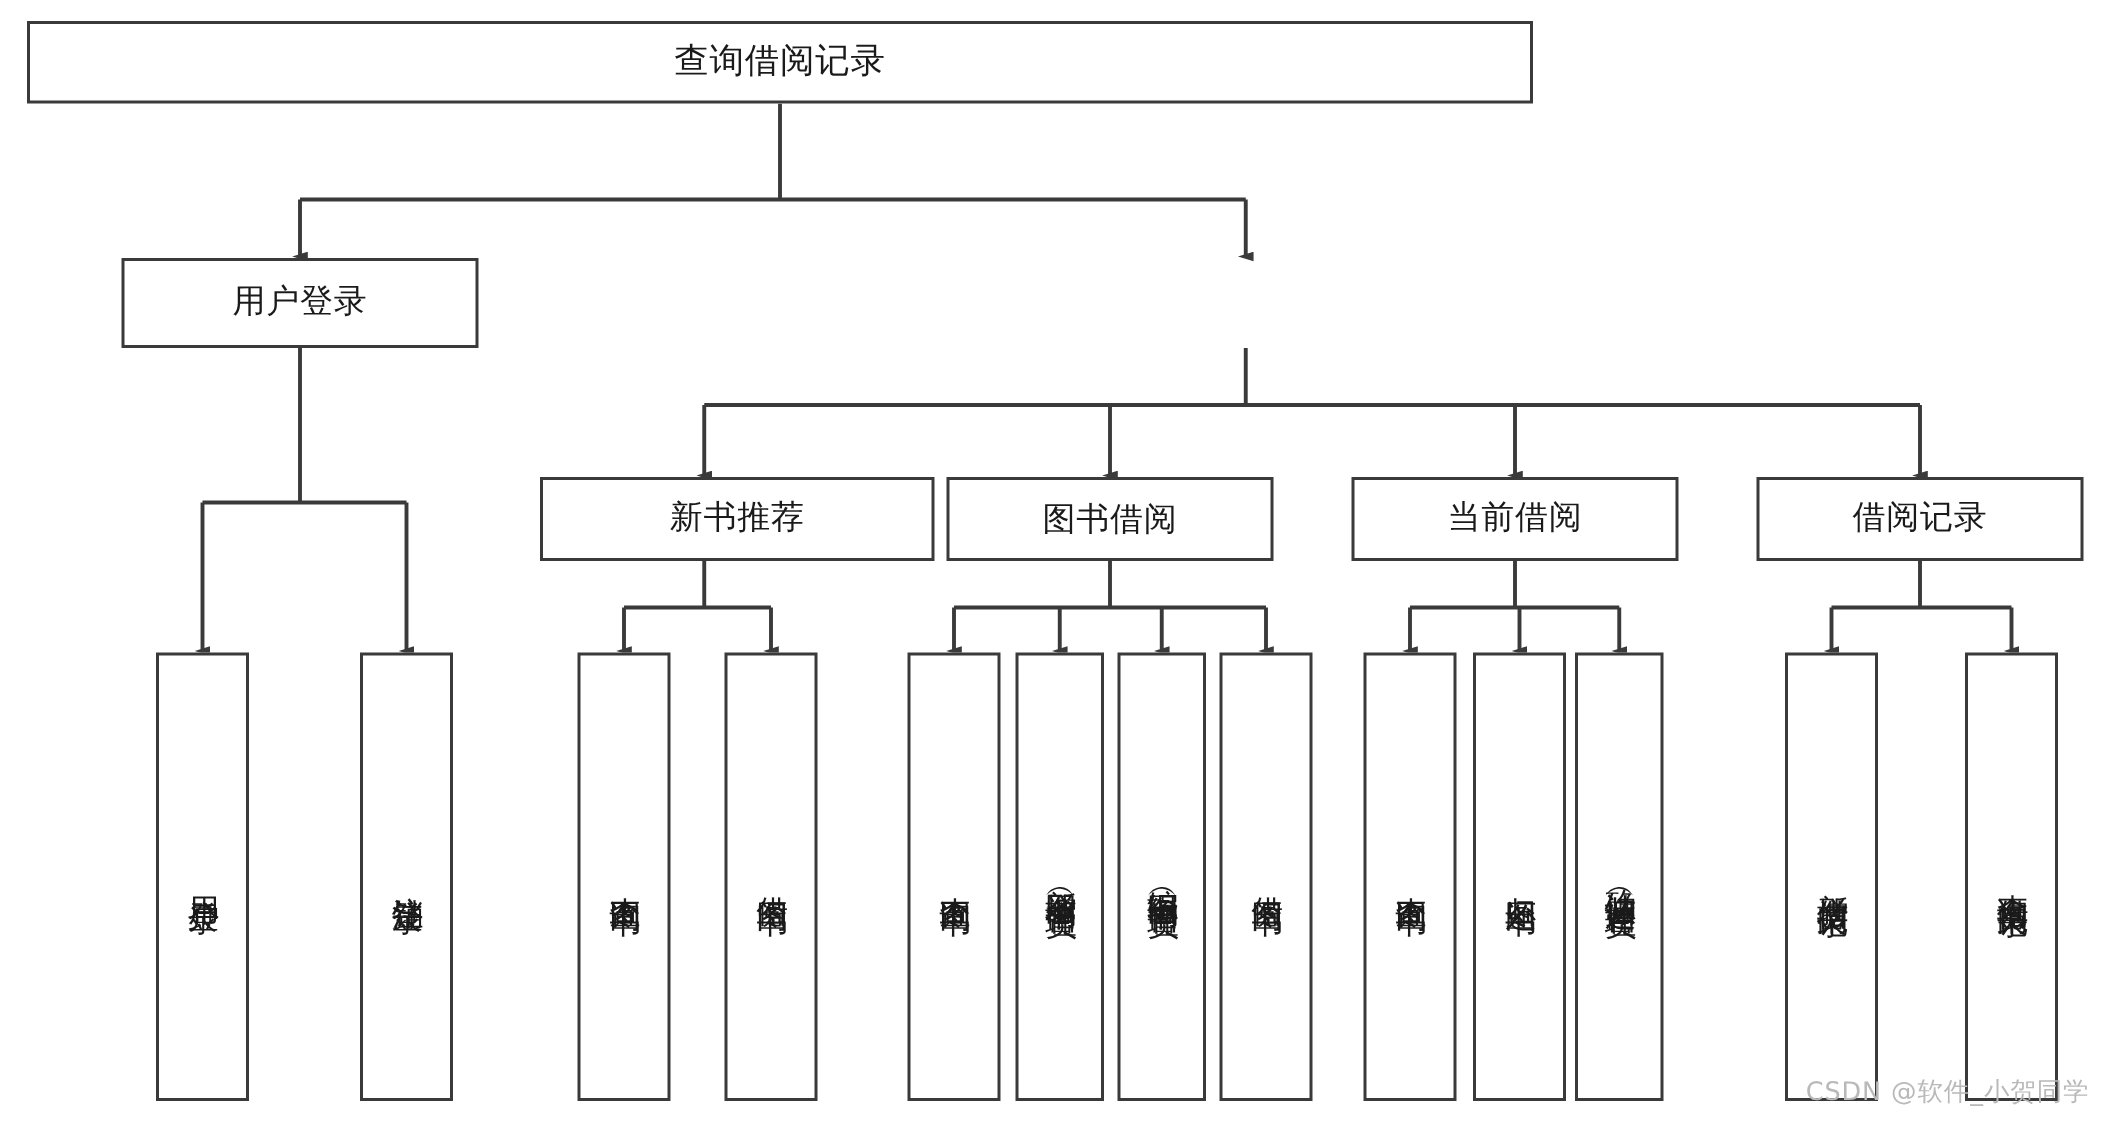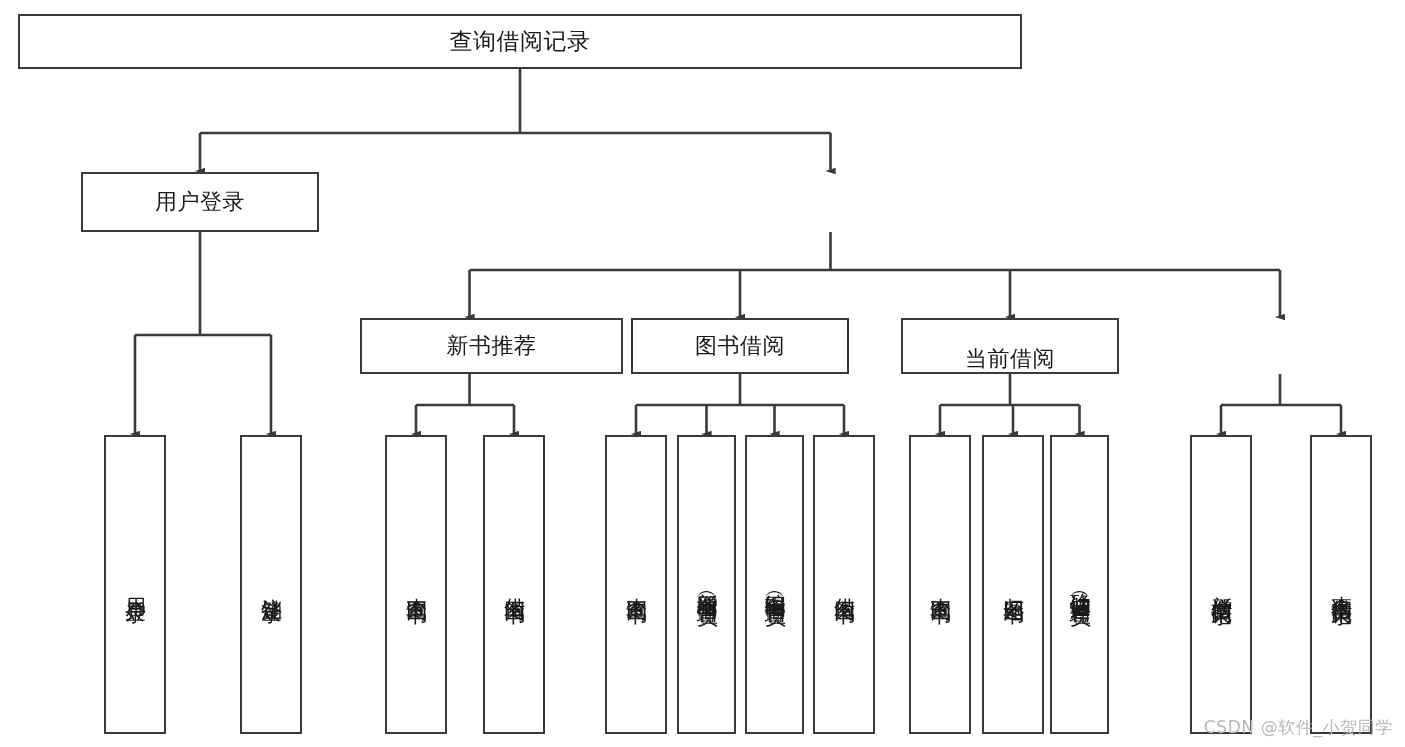--- a/index.html
+++ b/index.html
@@ -129,22 +129,25 @@
   <div class="node branch" style="left:81px;top:172px;width:238px;height:60px;">
     <span class="node-label">用户登录</span>
   </div>
 
   <div class="node branch" style="left:360px;top:318px;width:263px;height:56px;">
     <span class="node-label">新书推荐</span>
   </div>
   <div class="node branch" style="left:631px;top:318px;width:218px;height:56px;font-family:Liberation Serif, serif;">
     <span class="node-label">图书借阅</span>
   </div>
-  <div class="node branch" style="left:901px;top:318px;width:218px;height:56px;align-items:flex-end;">
+  <div class="node branch" style="left:901px;top:318px;width:218px;height:56px;">
     <span class="node-label">当前借阅</span>
+  </div>
+  <div class="node branch" style="left:1171px;top:318px;width:218px;height:56px;">
+    <span class="node-label">借阅记录</span>
   </div>
 
   <div class="node leaf" style="left:104px;top:435px;width:62px;height:299px;">
     <span class="node-label">用户登录</span>
   </div>
   <div class="node leaf" style="left:240px;top:435px;width:62px;height:299px;">
     <span class="node-label">注销登录</span>
   </div>
 
   <div class="node leaf" style="left:385px;top:435px;width:62px;height:299px;">

